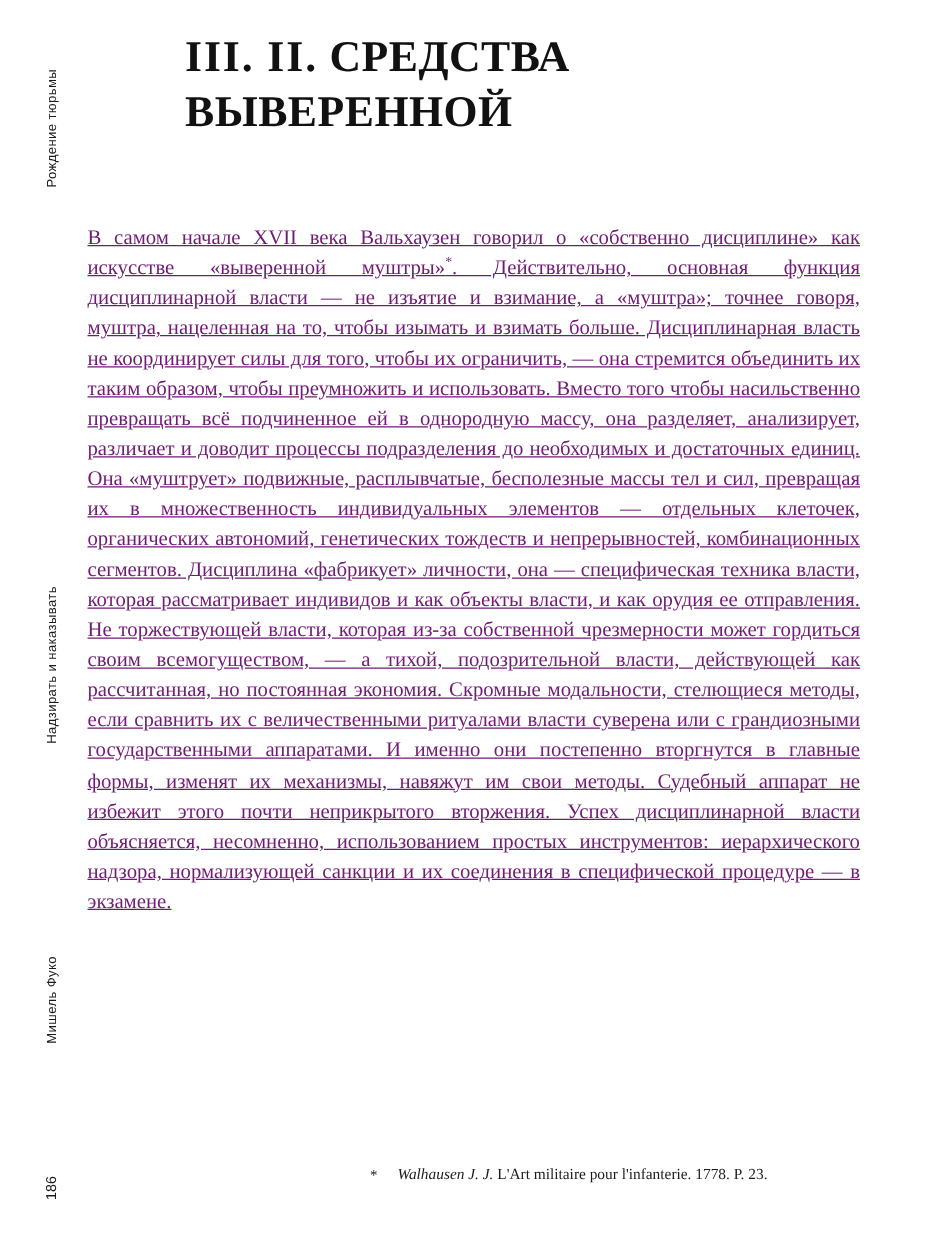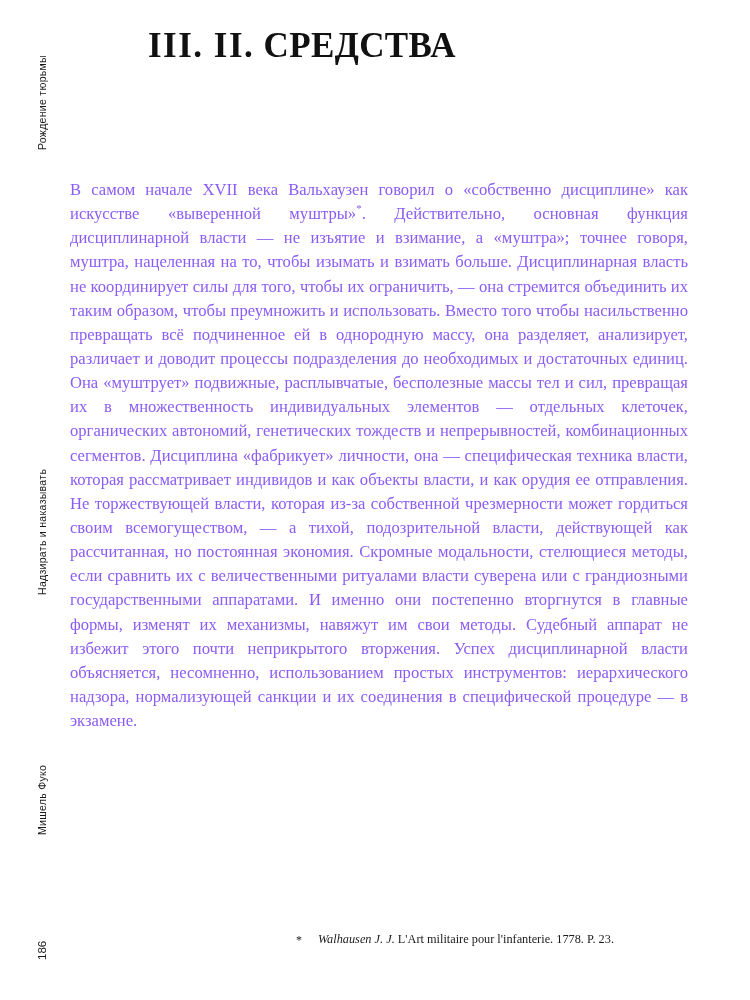--- a/index.html
+++ b/index.html
@@ -92,22 +92,23 @@
     top: 178px;
     width: 618px;
   }
   .body-text {
     font-family: "Liberation Serif", serif;
     font-size: 16.6px;
     line-height: 1.455;
     text-align: justify;
     text-indent: 0;
     margin: 0;
-    color: #8b5cf6;
+    color: #701a75;
     hyphens: manual;
+    text-decoration: underline;
   }
   .fn-ref {
     font-size: 11px;
     vertical-align: super;
     line-height: 0;
   }
 
   
   .footnote {
     position: absolute;
@@ -141,21 +142,21 @@
     <span class="vtext rot" id="v-chapter">Рождение тюрьмы</span>
     <span class="vtext rot" id="v-book">Надзирать и наказывать</span>
     <span class="vtext rot" id="v-author">Мишель Фуко</span>
     <span class="page-number">186</span>
   </div>
 
   <div class="title-block">
     <h1 class="title">
       <span class="num">III. II.</span>
       <span>СРЕДСТВА</span><br>
-      <br>
+      <span>ВЫВЕРЕННОЙ</span><br>
     </h1>
   </div>
 
   <div class="body-block">
     <p class="body-text"><span>В самом начале XVII века Вальхаузен говорил о «собственно дисциплине» как искусстве «выверенной муштры»</span><span class="fn-ref">*</span><span>. Действительно, основная функция дисциплинарной власти — не изъятие и взимание, а «муштра»; точнее говоря, муштра, нацеленная на то, чтобы изымать и взимать больше. Дисциплинарная власть не координирует силы для того, чтобы их ограничить, — она стремится объединить их таким образом, чтобы преумножить и использовать. Вместо того чтобы насильственно превращать всё подчиненное ей в однородную массу, она разделяет, анализирует, различает и доводит процессы подразделения до необходимых и достаточных единиц. Она «муштрует» подвижные, расплывчатые, бесполезные массы тел и сил, превращая их в множественность индивидуальных элементов — отдельных клеточек, органических автономий, генетических тождеств и непрерывностей, комбинационных сегментов. Дисциплина «фабрикует» личности, она — специфическая техника власти, которая рассматривает индивидов и как объекты власти, и как орудия ее отправления. Не торжествующей власти, которая из-за собственной чрезмерности может гордиться своим всемогуществом, — а тихой, подозрительной власти, действующей как рассчитанная, но постоянная экономия. Скромные модальности, стелющиеся методы, если сравнить их с величественными ритуалами власти суверена или с грандиозными государственными аппаратами. И именно они постепенно вторгнутся в главные формы, изменят их механизмы, навяжут им свои методы. Судебный аппарат не избежит этого почти неприкрытого вторжения. Успех дисциплинарной власти объясняется, несомненно, использованием простых инструментов: иерархического надзора, нормализующей санкции и их соединения в специфической процедуре — в экзамене.</span></p>
   </div>
 
   <div class="footnote">
     <span class="star">*</span>
     <span class="fn-body"><i>Walhausen J. J.</i><span> L'Art militaire pour l'infanterie. 1778. P. 23.</span></span>

